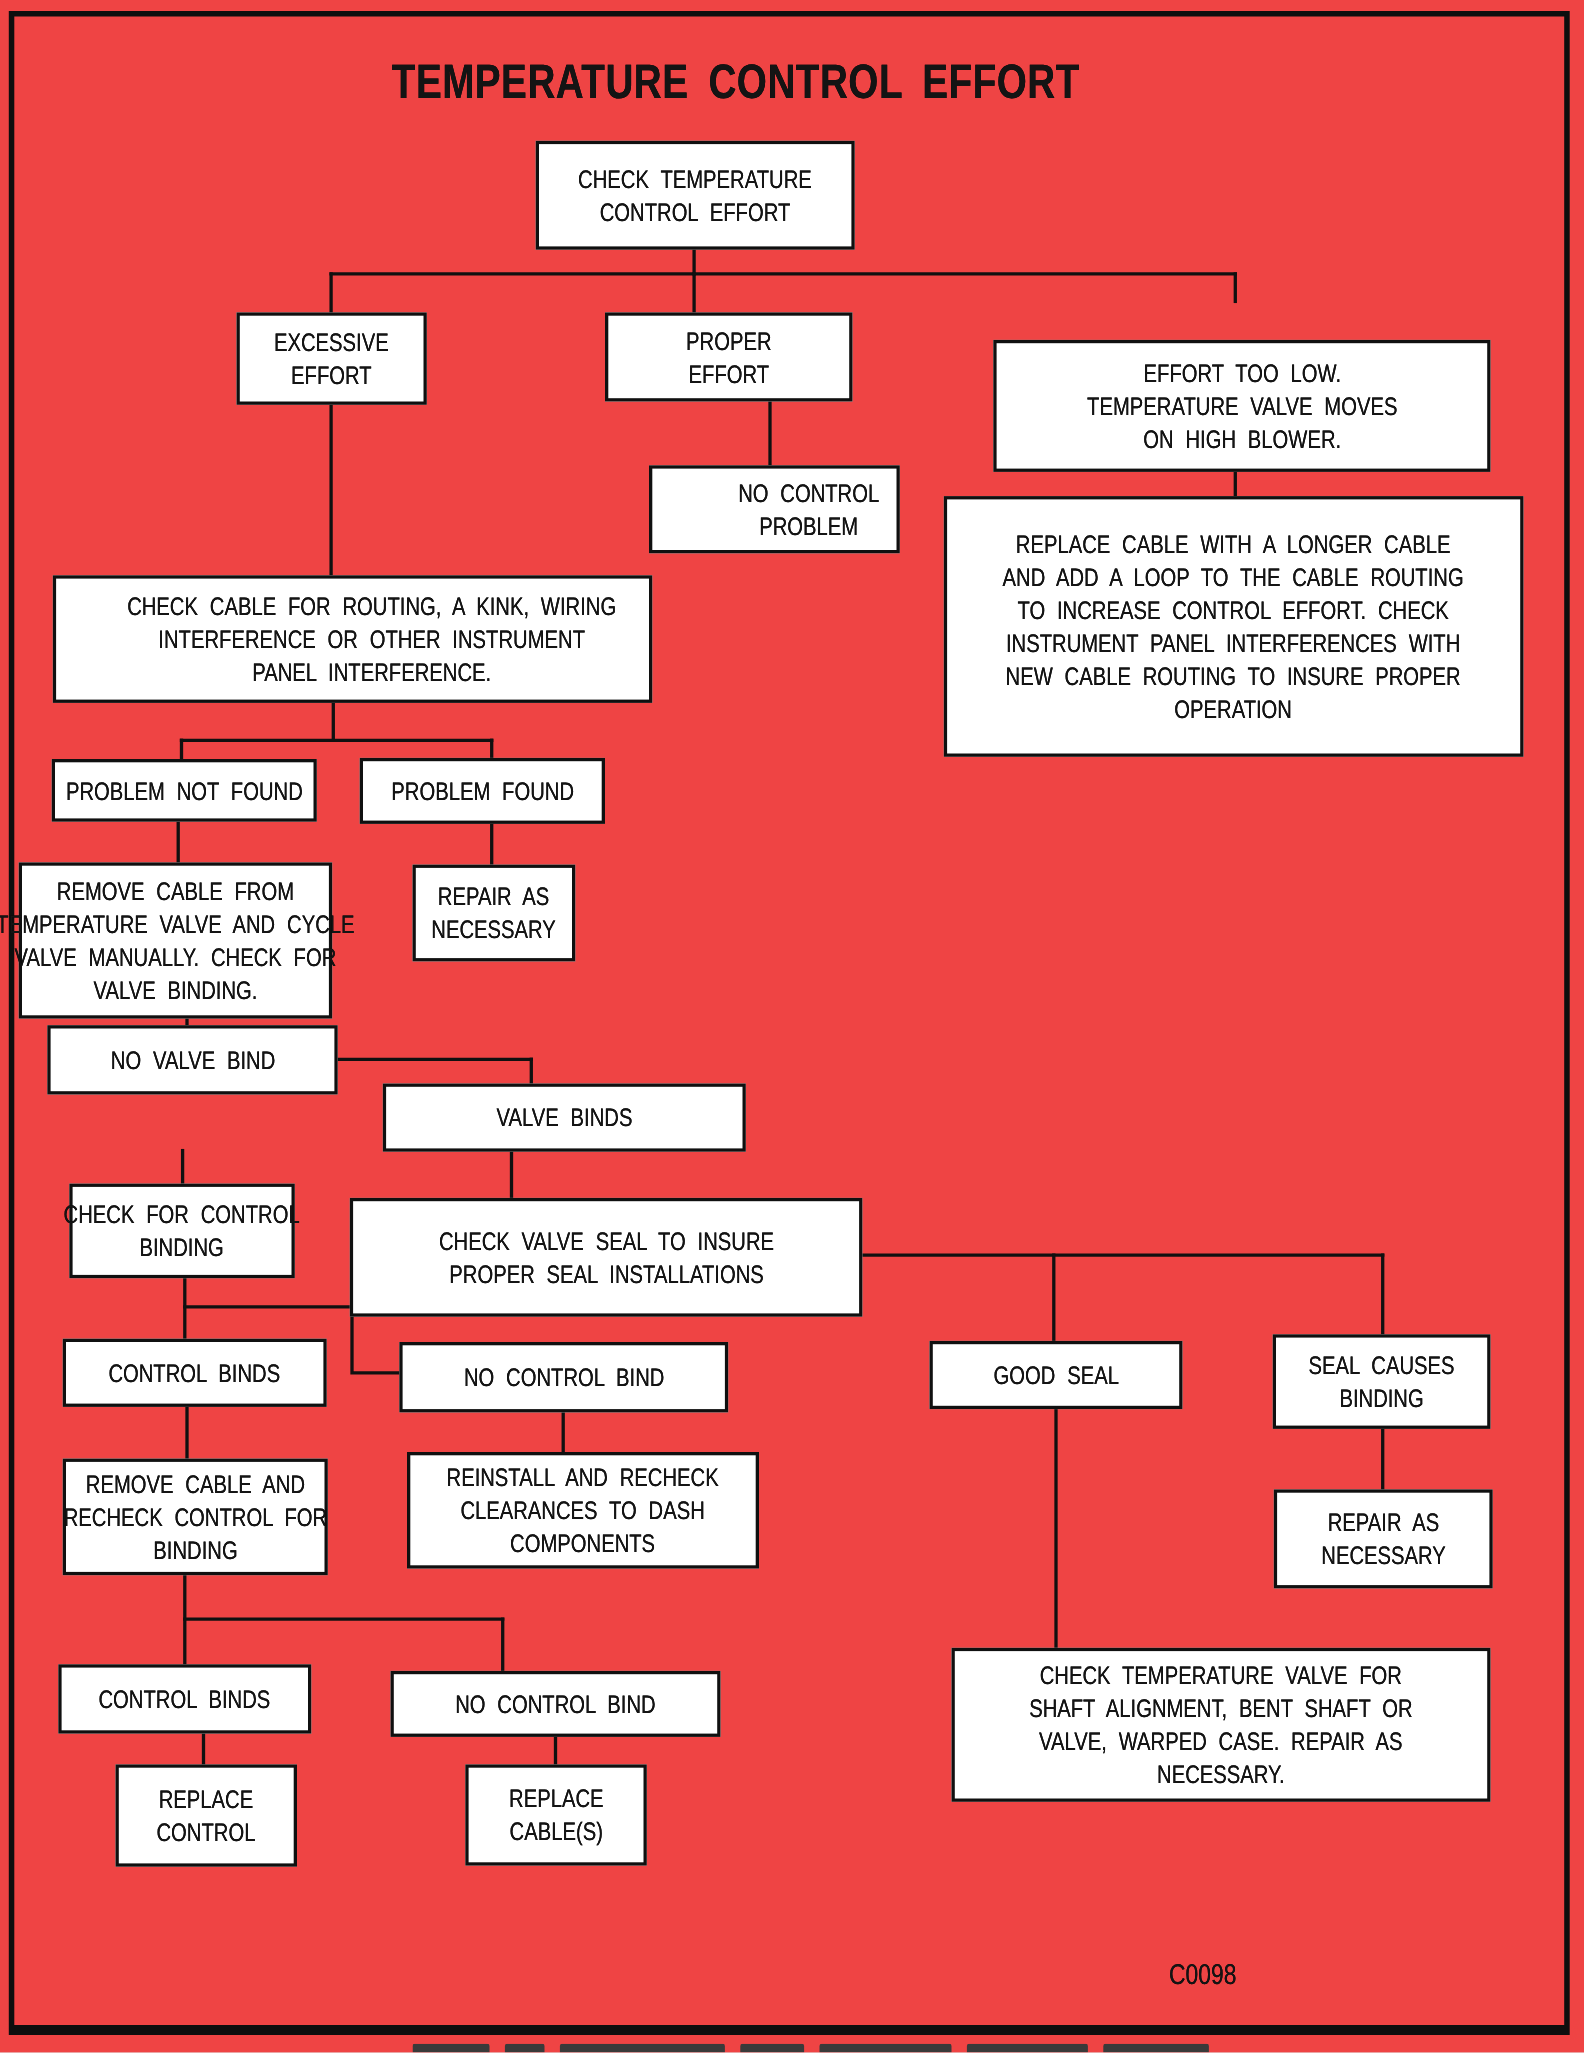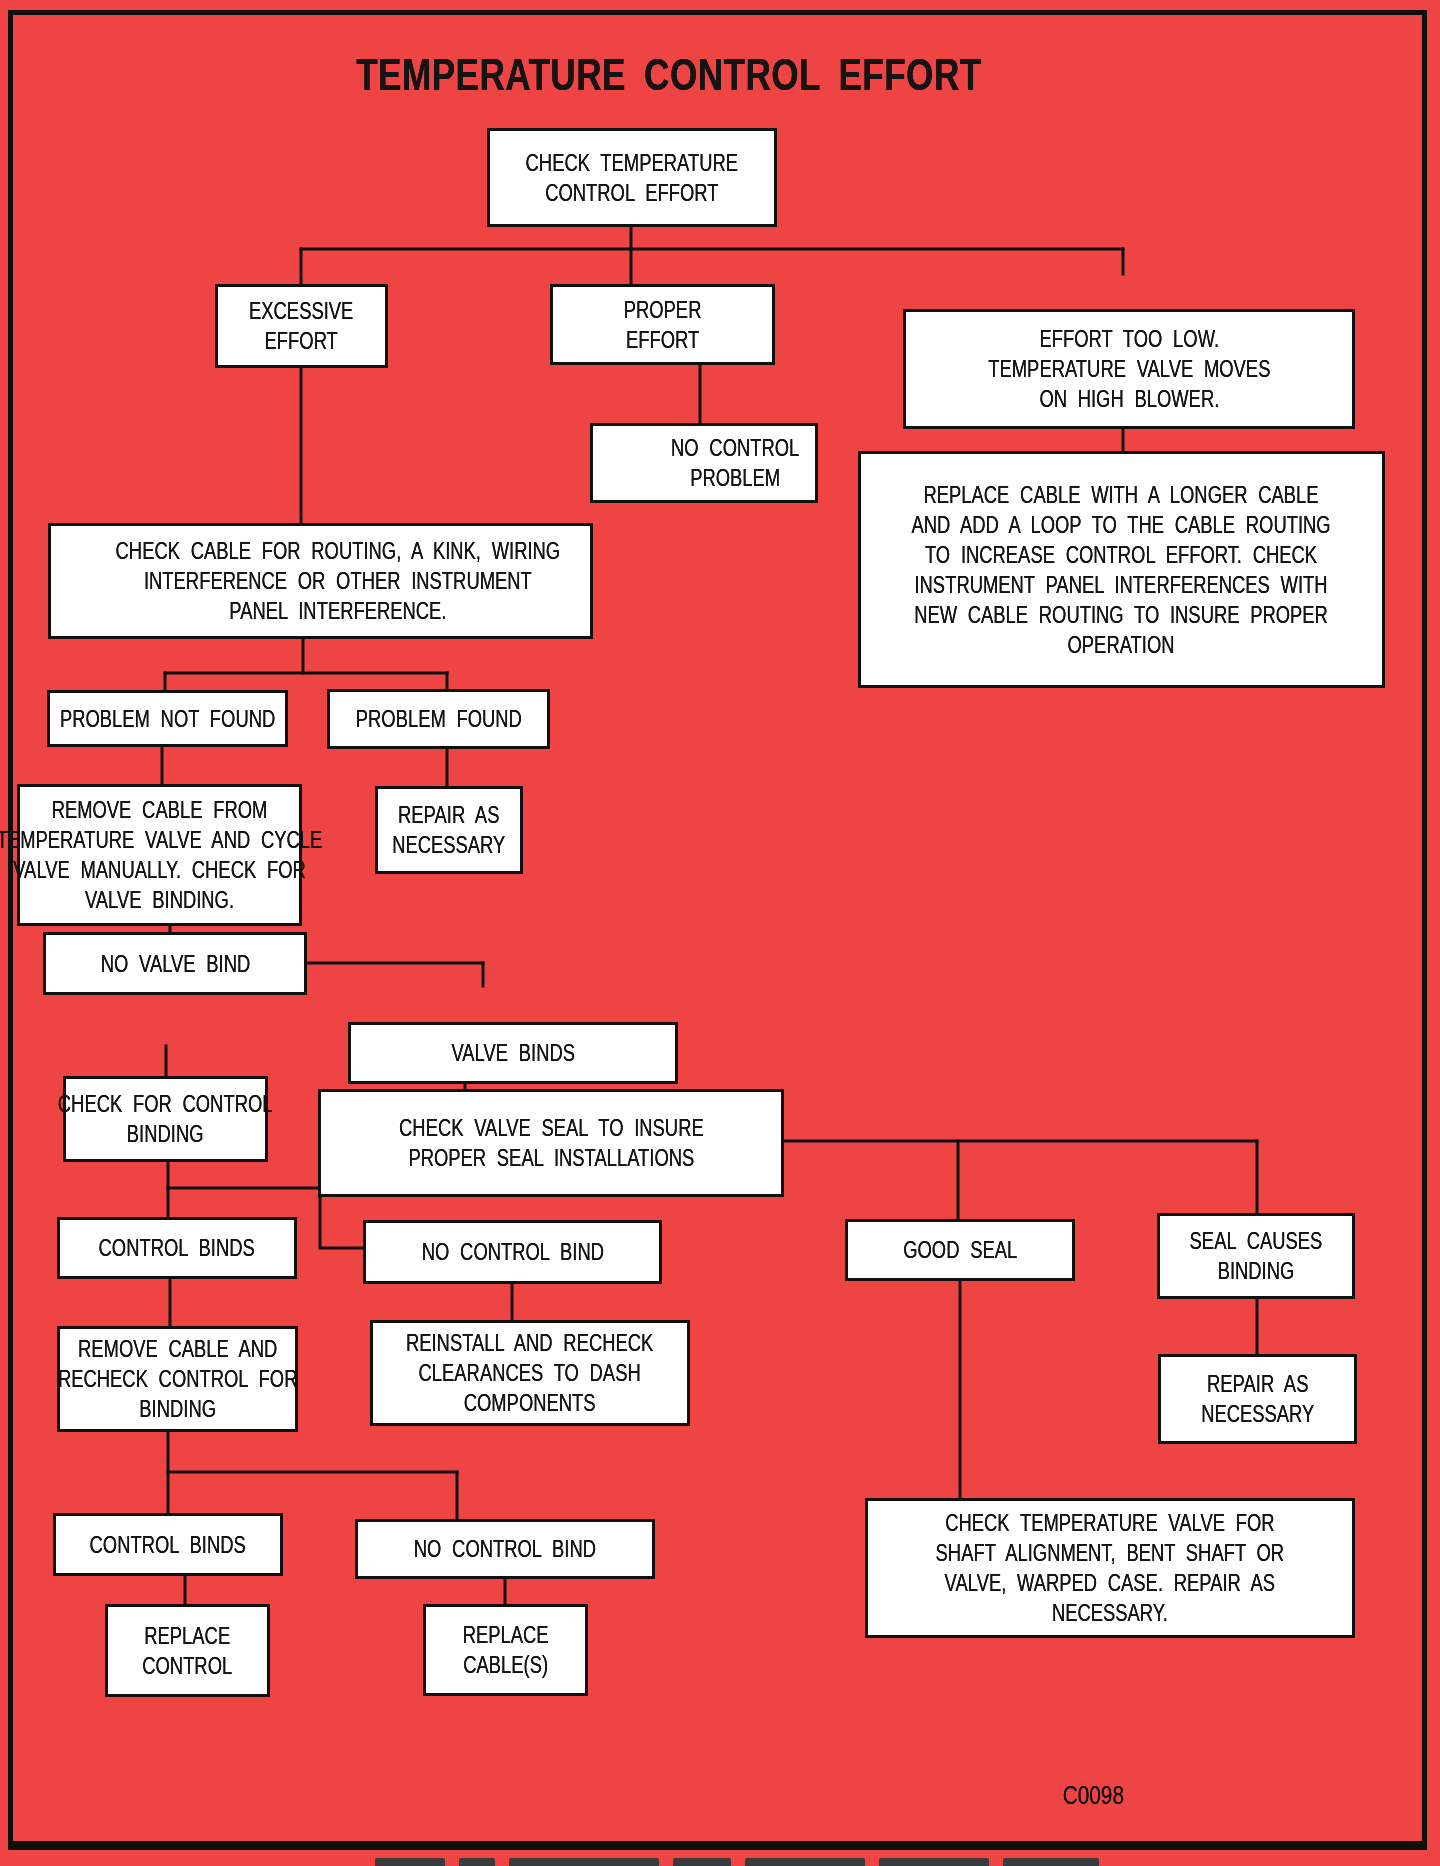--- a/index.html
+++ b/index.html
@@ -184,21 +184,21 @@
 VALVE MANUALLY. CHECK FOR
 VALVE BINDING.</span>
       </div>
       <div class="box" style="left: 375px; top: 786px; width: 148px; height: 88px;">
         <span class="txt">REPAIR AS
 NECESSARY</span>
       </div>
       <div class="box" style="left: 43px; top: 932px; width: 264px; height: 63px;">
         <span class="txt">NO VALVE BIND</span>
       </div>
-      <div class="box" style="left: 348px; top: 985px; width: 330px; height: 62px; margin-top: 37px;">
+      <div class="box" style="left: 348px; top: 985px; width: 330px; height: 62px;">
         <span class="txt">VALVE BINDS</span>
       </div>
       <div class="box" style="left: 63px; top: 1076px; width: 205px; height: 86px;">
         <span class="txt">CHECK FOR CONTROL
 BINDING</span>
       </div>
       <div class="box" style="left: 318px; top: 1089px; width: 466px; height: 108px;">
         <span class="txt">CHECK VALVE SEAL TO INSURE
 PROPER SEAL INSTALLATIONS</span>
       </div>

